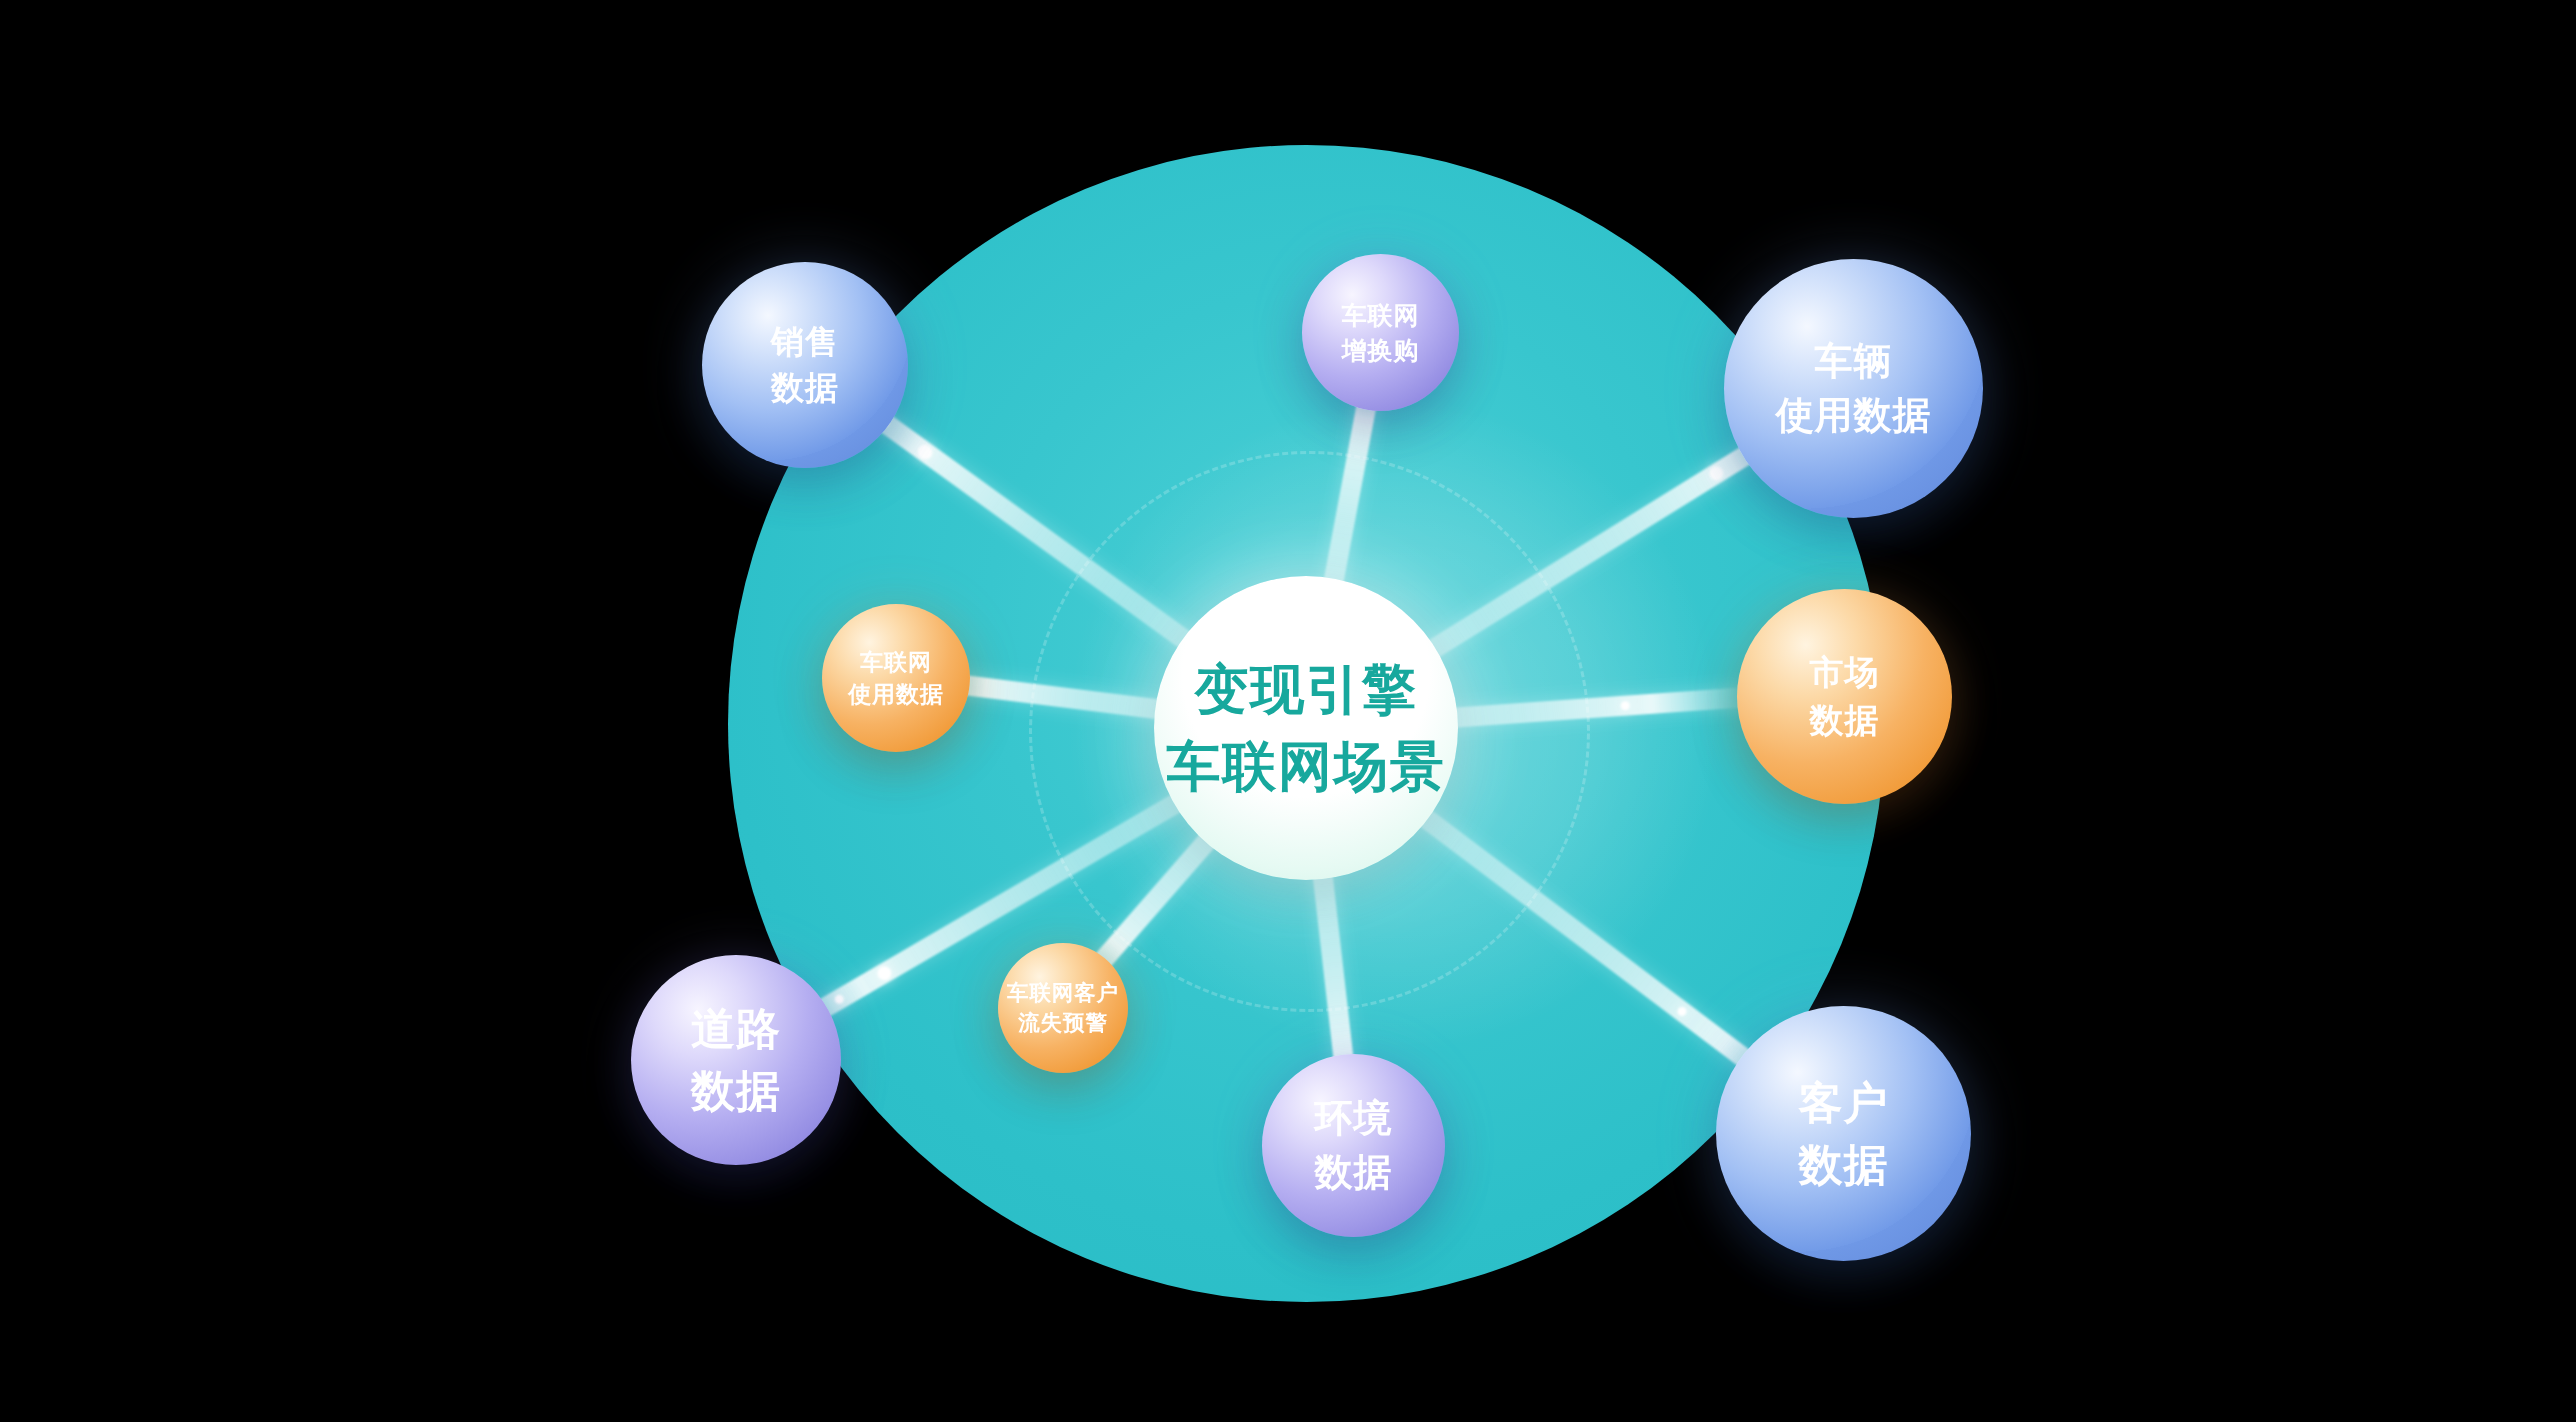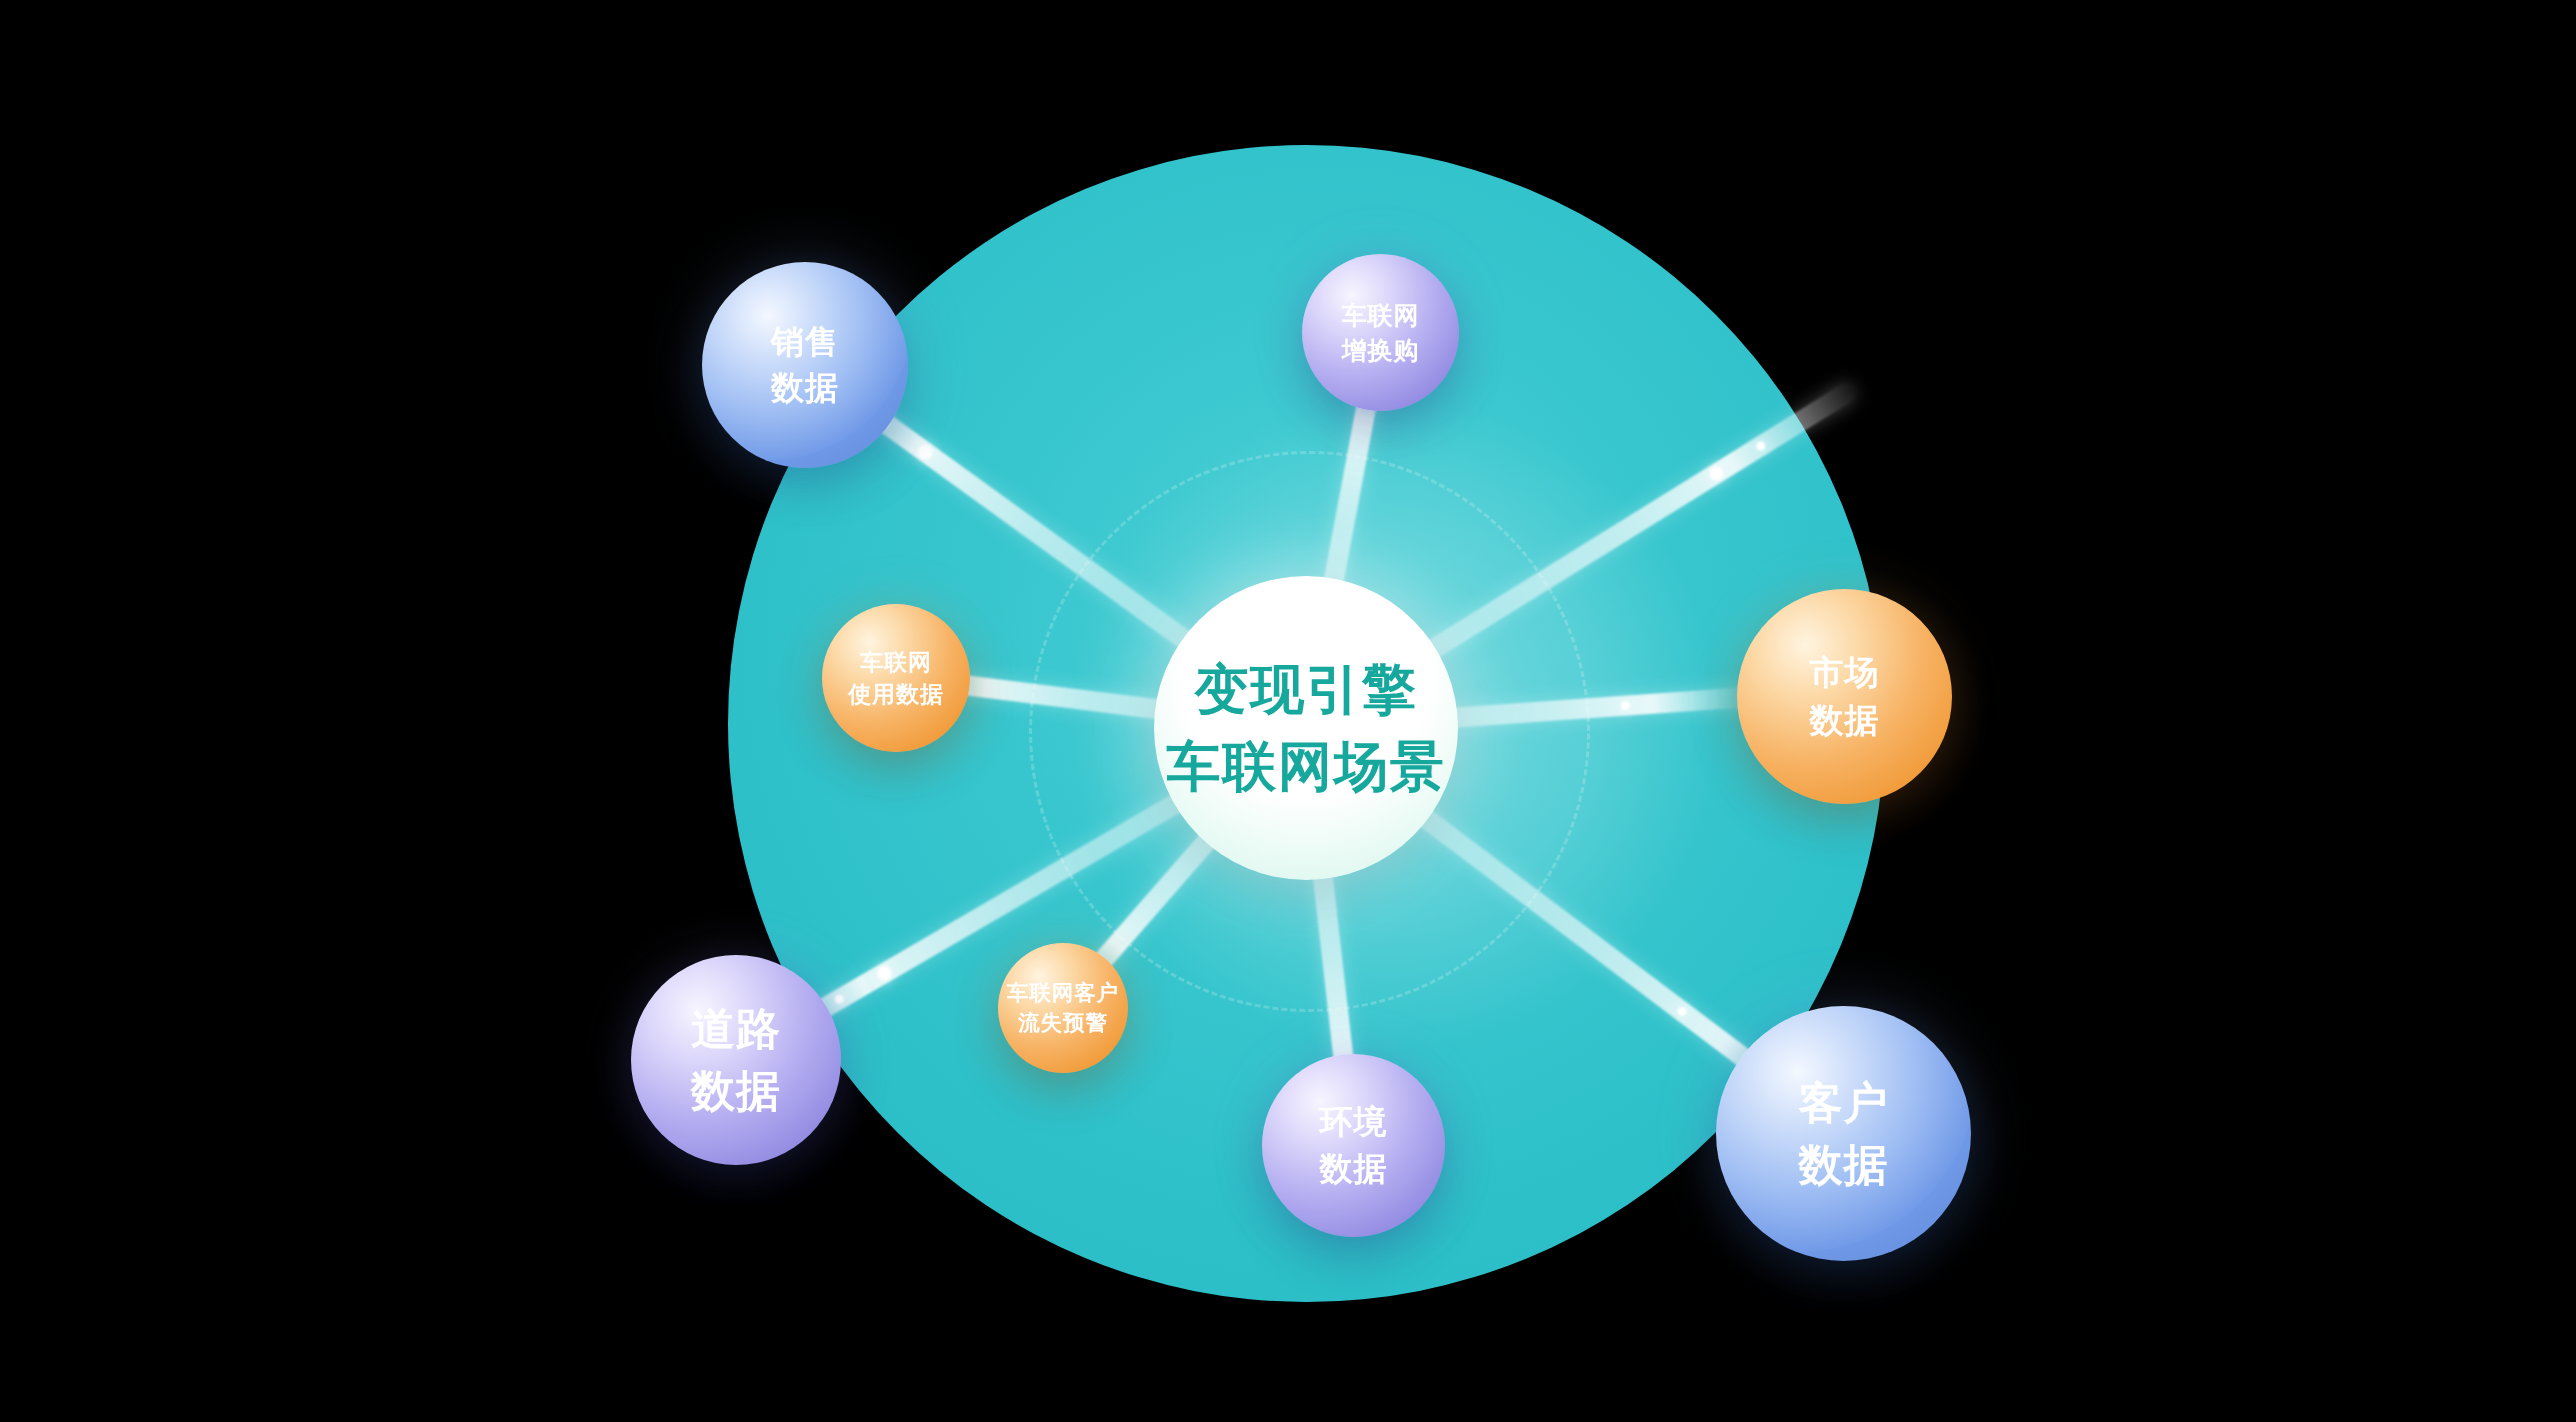--- a/index.html
+++ b/index.html
@@ -162,20 +162,26 @@
     </div>
   </div>
 
   <div class="node purple" style="left:1302px; top:254px; width:157px; height:157px; font-size:25px;">
     <div class="label">
       <span>车联网</span>
       <span>增换购</span>
     </div>
   </div>
 
+  <div class="node blue" style="left:1724px; top:259px; width:259px; height:259px; font-size:38px;">
+    <div class="label">
+      <span>车辆</span>
+      <span>使用数据</span>
+    </div>
+  </div>
 
   <div class="node orange" style="left:822px; top:604px; width:148px; height:148px; font-size:23px;">
     <div class="label">
       <span>车联网</span>
       <span>使用数据</span>
     </div>
   </div>
 
   <div class="node orange" style="left:1737px; top:589px; width:215px; height:215px; font-size:34px;text-align:right;">
     <div class="label">
@@ -191,21 +197,21 @@
     </div>
   </div>
 
   <div class="node orange" style="left:998px; top:943px; width:130px; height:130px; font-size:21.5px;">
     <div class="label">
       <span>车联网客户</span>
       <span>流失预警</span>
     </div>
   </div>
 
-  <div class="node purple" style="left:1262px; top:1054px; width:183px; height:183px; font-size:33px;">
+  <div class="node purple" style="left:1262px; top:1054px; width:183px; height:183px; font-size:38px;">
     <div class="label">
       <span>环境</span>
       <span>数据</span>
     </div>
   </div>
 
   <div class="node blue" style="left:1716px; top:1006px; width:255px; height:255px; font-size:44px;">
     <div class="label">
       <span>客户</span>
       <span>数据</span>

